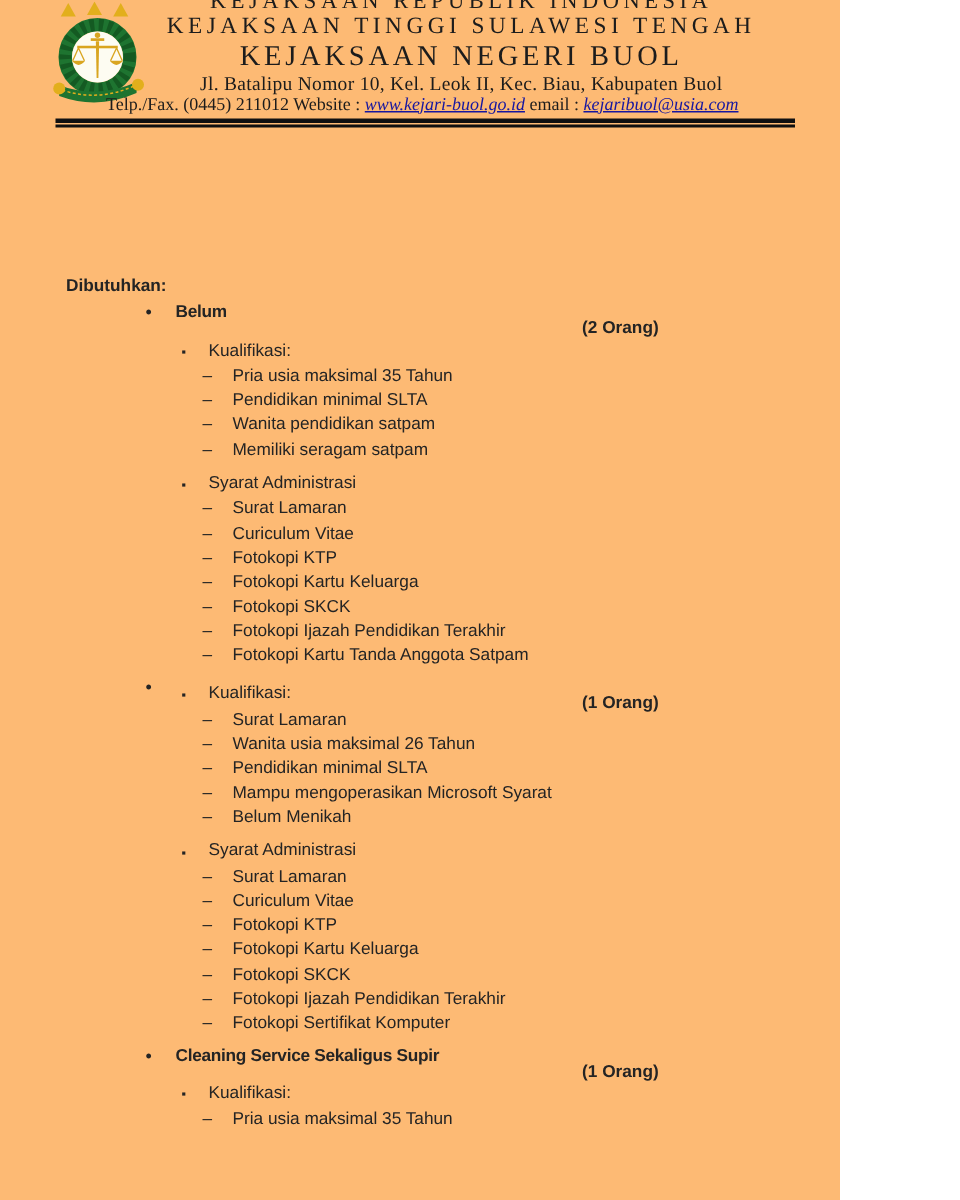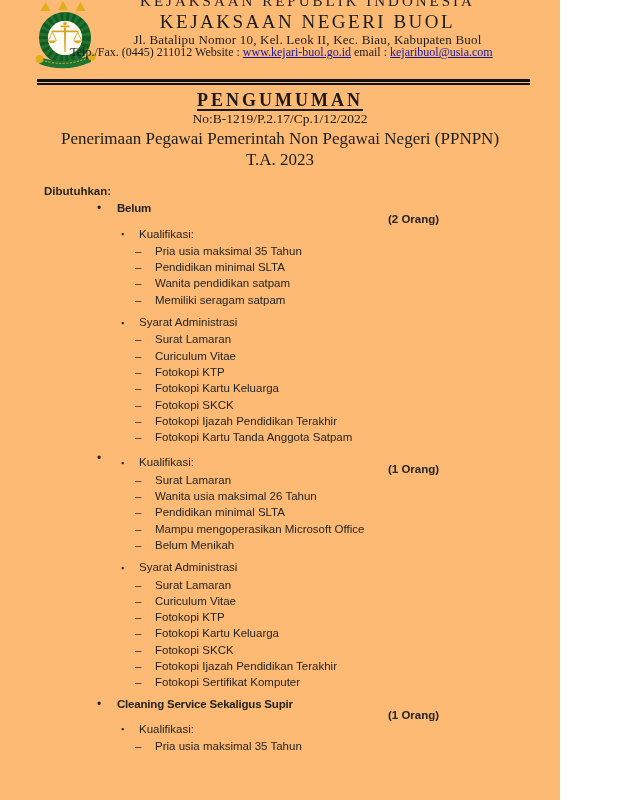--- a/index.html
+++ b/index.html
@@ -9,21 +9,21 @@
   }
   
   .logo{position:absolute;left:35px;top:1px;width:62px;height:71px;}
   .letterhead{position:absolute;top:-7px;left:55px;right:0;text-align:center;
     font-family:"Liberation Serif",serif;color:#1c1c1c;}
   .lh1{font-size:15px;line-height:16.5px;letter-spacing:3px;white-space:nowrap;}
   .lh2{font-size:15.5px;line-height:16.5px;letter-spacing:3px;white-space:nowrap;}
   .lh3{font-size:19px;line-height:21px;letter-spacing:2.5px;font-weight:normal;margin-top:1px;white-space:nowrap;}
   .lh-addr{font-size:13px;line-height:13.5px;margin-top:1px;letter-spacing:.2px;white-space:nowrap;}
   .lh-contact{font-size:12px;line-height:13.5px;margin-left:-52px;white-space:nowrap;}
-  .lh-contact a{color:var(--link,#1717a0);text-decoration:underline;cursor:pointer;}
+  .lh-contact a{color:var(--link,#1717a0);text-decoration:underline;cursor:pointer;font-style:italic;}
   .rule{position:absolute;top:79px;left:37px;right:30px;}
   .rule-thick{height:2.5px;background:#101010;}
   .rule-gap{height:1.5px;}
   .rule-thin{height:1.5px;background:#101010;}
   
   .title-block{position:absolute;top:90px;left:0;right:0;text-align:center;
     font-family:"Liberation Serif",serif;color:#1b1b1b;}
   .doc-title{font-size:18px;line-height:20px;font-weight:bold;letter-spacing:3px;
     text-decoration:underline;text-decoration-thickness:2px;text-underline-offset:3px;}
   .doc-number{font-size:13.5px;line-height:16px;margin-top:1px;}
@@ -72,37 +72,32 @@
 
       <path d="M3.5 55.5 Q30 65.5 56.5 53.5 L56 61 Q30 72.5 4.5 63 Z" fill="#1e7430"></path>
       <path d="M6.5 59 Q30 67 54 56.5" stroke="#e2af1c" stroke-width="1" stroke-dasharray="2 1.6" fill="none"></path>
       <circle cx="4.5" cy="58" r="4" fill="#e2af1c"></circle>
       <circle cx="57" cy="55.5" r="4" fill="#e2af1c"></circle>
     </svg>
   </div>
 
   <div class="letterhead">
     <div class="lh1">KEJAKSAAN REPUBLIK INDONESIA</div>
+    <div class="lh2">KEJAKSAAN TINGGI SULAWESI TENGAH</div>
     <div class="lh3">KEJAKSAAN NEGERI BUOL</div>
     <div class="lh-addr">Jl. Batalipu Nomor 10, Kel. Leok II, Kec. Biau, Kabupaten Buol</div>
     <div class="lh-contact"><span>Telp./Fax. (0445) 211012 Website : </span><a>www.kejari-buol.go.id</a><span> email : </span><a>kejaribuol@usia.com</a></div>
   </div>
 
   <div class="rule">
     <div class="rule-thick"></div>
     <div class="rule-gap"></div>
     <div class="rule-thin"></div>
   </div>
 
-  <div class="title-block">
-    <div class="doc-title">PENGUMUMAN</div>
-    <div class="doc-number">No:B-1219/P.2.17/Cp.1/12/2022</div>
-    <div class="doc-subject">Penerimaan Pegawai Pemerintah Non Pegawai Negeri (PPNPN)</div>
-    <div class="doc-year">T.A. 2023</div>
-  </div>
 
   <div class="body-block">
     <div class="intro">Dibutuhkan:</div>
     <div id="positions">
         <div class="pos-row"><span class="b1">•</span><span class="pos-name">Belum</span><span class="pos-count">(2 Orang)</span></div>
         <div class="sec-row"><span class="b2">▪</span><span class="sec-title">Kualifikasi:</span></div>
         <div class="item-row"><span class="dash">–</span><span class="item-text">Pria usia maksimal 35 Tahun</span></div>
         <div class="item-row"><span class="dash">–</span><span class="item-text">Pendidikan minimal SLTA</span></div>
         <div class="item-row"><span class="dash">–</span><span class="item-text">Wanita pendidikan satpam</span></div>
         <div class="item-row"><span class="dash">–</span><span class="item-text">Memiliki seragam satpam</span></div>
@@ -112,21 +107,21 @@
         <div class="item-row"><span class="dash">–</span><span class="item-text">Fotokopi KTP</span></div>
         <div class="item-row"><span class="dash">–</span><span class="item-text">Fotokopi Kartu Keluarga</span></div>
         <div class="item-row"><span class="dash">–</span><span class="item-text">Fotokopi SKCK</span></div>
         <div class="item-row"><span class="dash">–</span><span class="item-text">Fotokopi Ijazah Pendidikan Terakhir</span></div>
         <div class="item-row"><span class="dash">–</span><span class="item-text">Fotokopi Kartu Tanda Anggota Satpam</span></div>
         <div class="pos-row"><span class="b1">•</span><span class="pos-count">(1 Orang)</span></div>
         <div class="sec-row"><span class="b2">▪</span><span class="sec-title">Kualifikasi:</span></div>
         <div class="item-row"><span class="dash">–</span><span class="item-text">Surat Lamaran</span></div>
         <div class="item-row"><span class="dash">–</span><span class="item-text">Wanita usia maksimal 26 Tahun</span></div>
         <div class="item-row"><span class="dash">–</span><span class="item-text">Pendidikan minimal SLTA</span></div>
-        <div class="item-row"><span class="dash">–</span><span class="item-text">Mampu mengoperasikan Microsoft Office</span></div>
+        <div class="item-row"><span class="dash">–</span><span class="item-text">Mampu mengoperasikan Microsoft Syarat</span></div>
         <div class="item-row"><span class="dash">–</span><span class="item-text">Belum Menikah</span></div>
         <div class="sec-row"><span class="b2">▪</span><span class="sec-title">Syarat Administrasi</span></div>
         <div class="item-row"><span class="dash">–</span><span class="item-text">Surat Lamaran</span></div>
         <div class="item-row"><span class="dash">–</span><span class="item-text">Curiculum Vitae</span></div>
         <div class="item-row"><span class="dash">–</span><span class="item-text">Fotokopi KTP</span></div>
         <div class="item-row"><span class="dash">–</span><span class="item-text">Fotokopi Kartu Keluarga</span></div>
         <div class="item-row"><span class="dash">–</span><span class="item-text">Fotokopi SKCK</span></div>
         <div class="item-row"><span class="dash">–</span><span class="item-text">Fotokopi Ijazah Pendidikan Terakhir</span></div>
         <div class="item-row"><span class="dash">–</span><span class="item-text">Fotokopi Sertifikat Komputer</span></div>
         <div class="pos-row"><span class="b1">•</span><span class="pos-name">Cleaning Service Sekaligus Supir</span><span class="pos-count">(1 Orang)</span></div>

